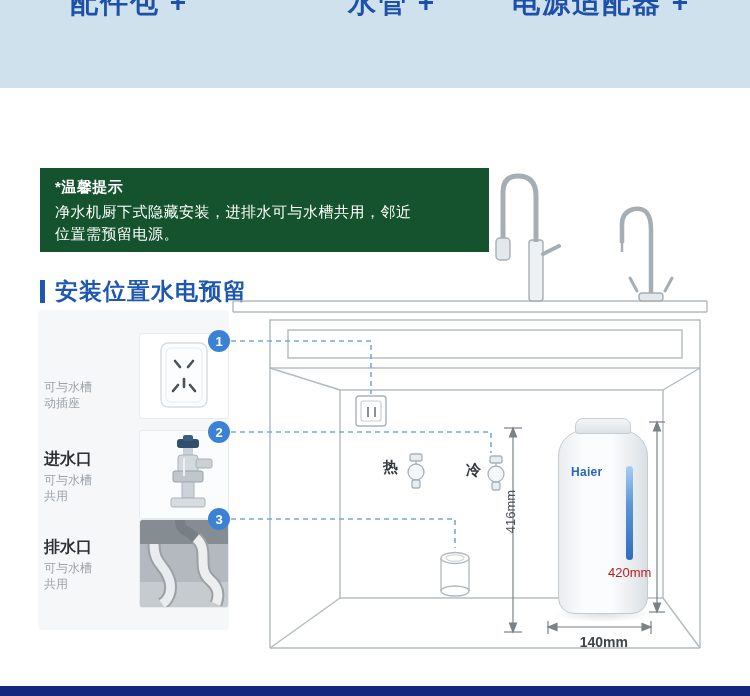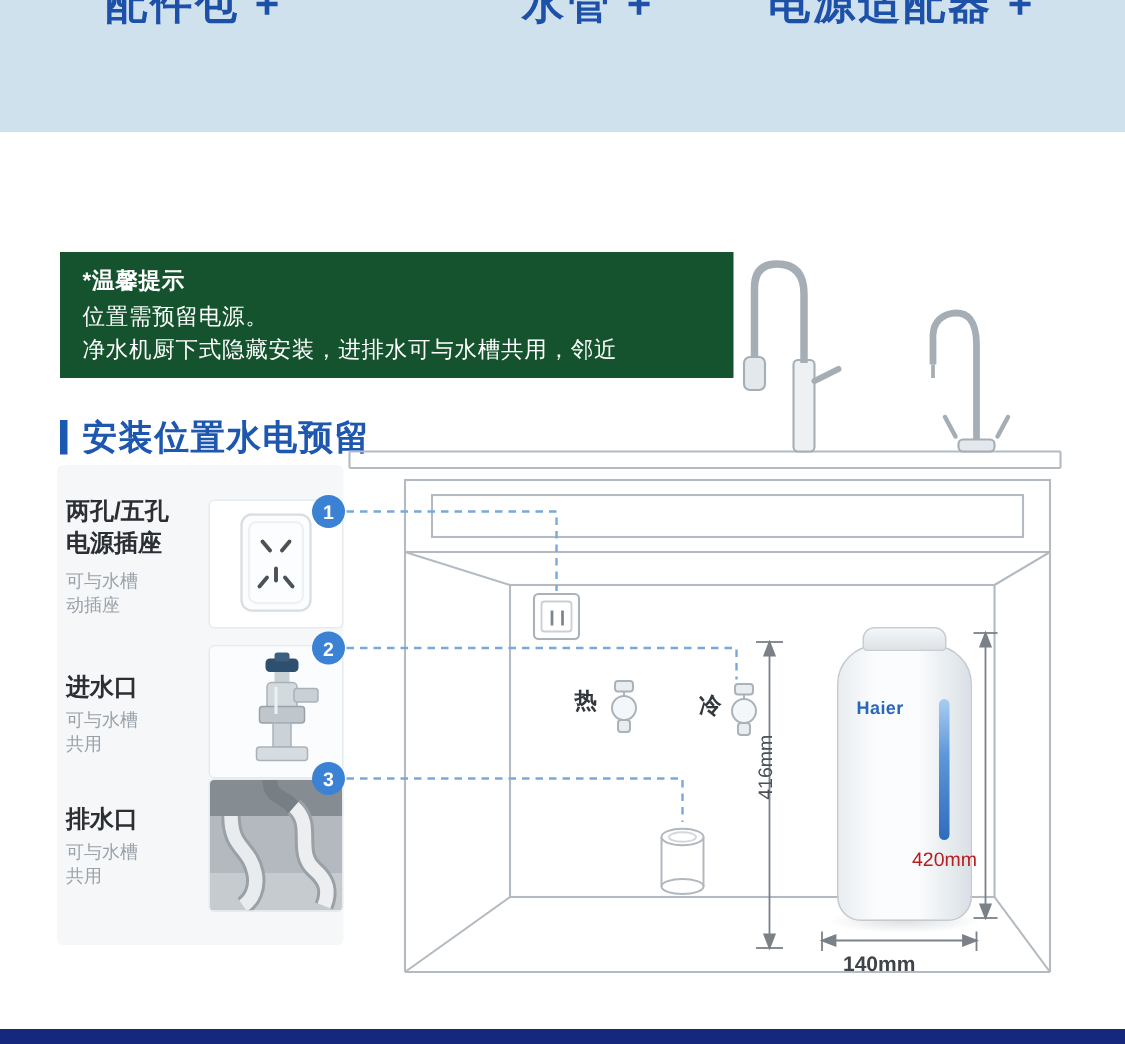--- a/index.html
+++ b/index.html
@@ -32,50 +32,46 @@
   .purifier-shadow{left:552px;top:606px;width:102px;height:16px;border-radius:50%;background:radial-gradient(closest-side,rgba(70,80,90,.18),rgba(70,80,90,0))}
   .purifier-body{left:558px;top:430px;width:90px;height:184px;background:linear-gradient(90deg,#e9edf0,#fbfcfd 28%,#fbfcfd 60%,#e4e9ed 88%,#d9dfe4);border:1px solid #c3cad0;border-radius:26px 26px 16px 16px}
   .purifier-cap{left:575px;top:418px;width:56px;height:16px;background:linear-gradient(180deg,#f4f6f8,#dde2e6);border:1px solid #c6cdd3;border-radius:8px 8px 3px 3px}
   .purifier-led{left:626px;top:466px;width:7px;height:94px;border-radius:4px;background:linear-gradient(180deg,#a9cdf2,#5d97d8 40%,#2f6cbe)}
   .purifier-brand{left:571px;top:465px;font-size:12px;font-weight:700;color:#2a66bb;letter-spacing:.3px}
 
   .hot-label{left:383px;top:458px;font-size:15px;font-weight:700;color:#33383d}
   .cold-label{left:466px;top:461px;font-size:15px;font-weight:700;color:#33383d}
   .dim-416{left:487px;top:504px;width:46px;text-align:center;font-size:13px;color:#4a5056;transform:rotate(-90deg)}
   .dim-420{left:608px;top:565px;width:46px;font-size:13px;color:#b91c1c}
-  .dim-140{left:562px;top:634px;width:66px;text-align:left;font-size:14px;font-weight:700;color:#3f444a}
+  .dim-140{left:562px;top:634px;width:66px;text-align:right;font-size:14px;font-weight:700;color:#3f444a}
 
   .footer-band{left:0;top:686px;width:750px;height:10px;background:#16287e}
 </style>
 </head>
 <body>
 
 <div class="canvas">
 
   <div class="abs top-band">
     <span class="top-frag f0">配件包 +</span>
     <span class="top-frag f1">水管 +</span>
     <span class="top-frag f2">电源适配器 +</span>
   </div>
 
   <div class="abs tip">
     <div class="tip-title">*温馨提示</div>
+    <div class="tip-line">净水机厨下式隐藏安装，进排水可与水槽共用，邻近</div>
     <div class="tip-line">位置需预留电源。</div>
-    <div class="tip-line">净水机厨下式隐藏安装，进排水可与水槽共用，邻近</div>
   </div>
 
   <div class="abs sec-bar"></div>
   <div class="abs sec-title">安装位置水电预留</div>
 
   <div class="abs legend-panel"></div>
 
-  <div class="lg-title" style="left:44px;top:331px">
-    <div>两孔/五孔</div>
-    <div>电源插座</div>
-  </div>
   <div class="lg-note" style="left:44px;top:379px">
     <div>可与水槽</div>
     <div>动插座</div>
   </div>
   <div class="photo" style="left:140px;top:334px;height:84px">
     <svg width="88" height="84" viewBox="0 0 88 84">
       <rect width="88" height="84" fill="#ffffff"></rect>
       <rect x="21" y="9" width="46" height="64" rx="7" fill="#fcfdfe" stroke="#d8dde1" stroke-width="1.5"></rect>
       <rect x="26" y="14" width="36" height="54" rx="5" fill="none" stroke="#eef1f3" stroke-width="1.5"></rect>
       <g stroke="#4a5157" stroke-width="2.6" stroke-linecap="round">

